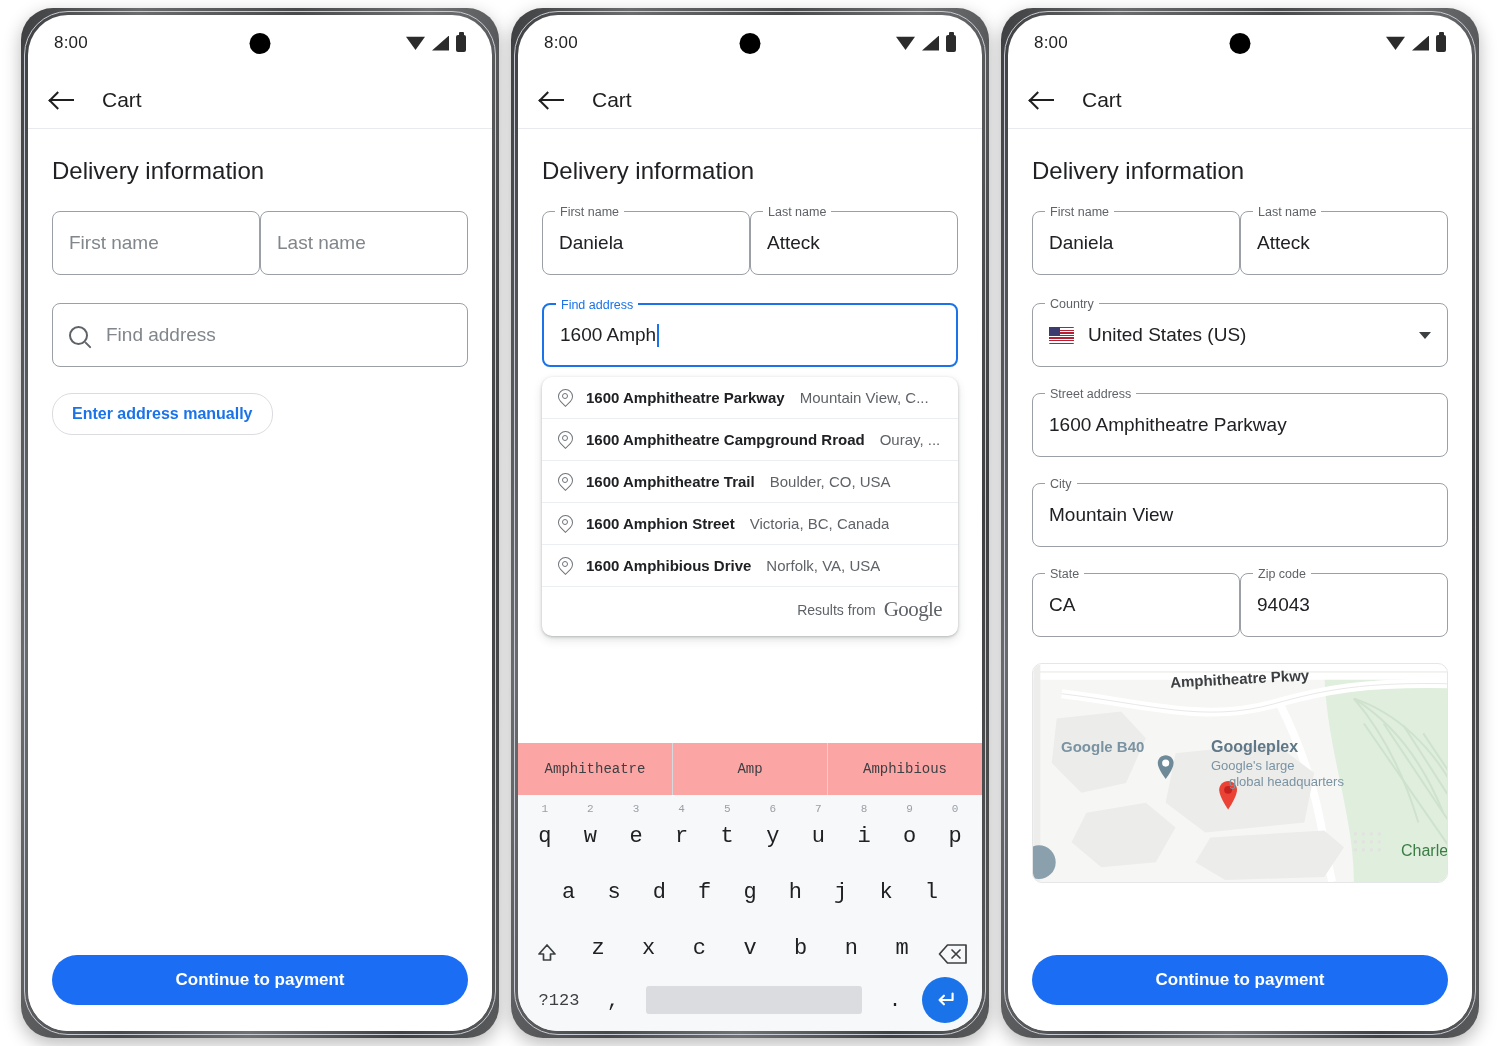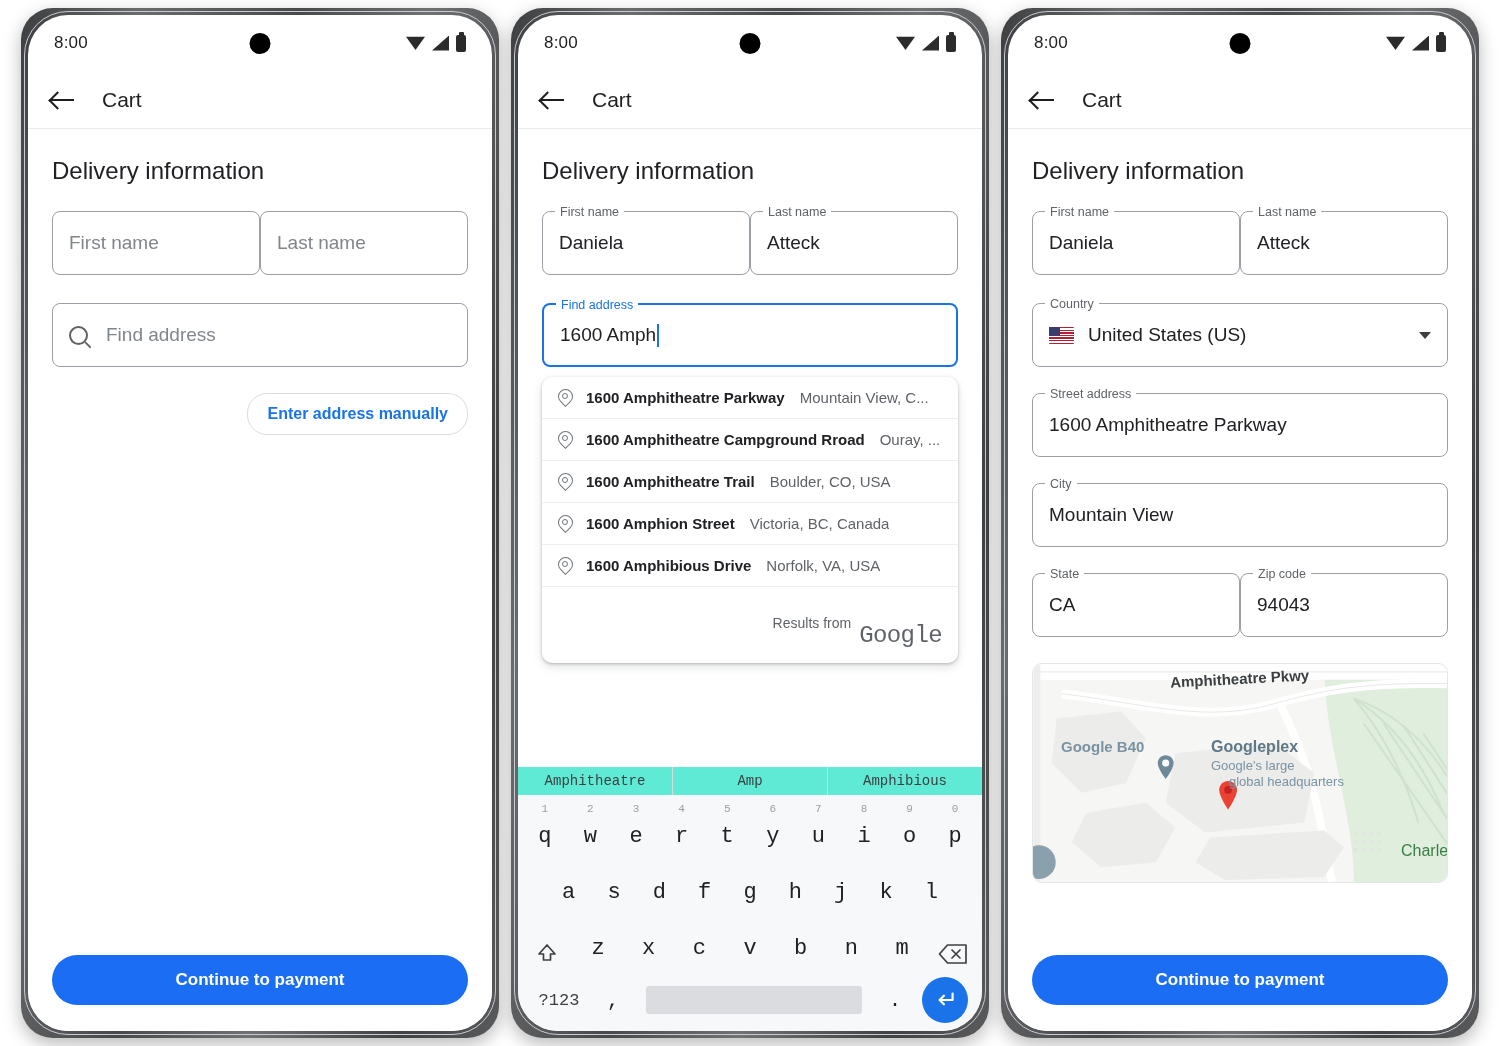--- a/index.html
+++ b/index.html
@@ -77,45 +77,45 @@
       linear-gradient(#b22234 0 7.7%, #fff 7.7% 15.4%, #b22234 15.4% 23.1%, #fff 23.1% 30.8%,
       #b22234 30.8% 38.5%, #fff 38.5% 46.2%, #b22234 46.2% 53.9%, #fff 53.9% 61.6%,
       #b22234 61.6% 69.3%, #fff 69.3% 77%, #b22234 77% 84.7%, #fff 84.7% 92.4%, #b22234 92.4% 100%);
     position:relative; }
   .flag::after{ content:""; position:absolute; left:0; top:0; width:11px; height:9px;
     background:#3c3b6e; }
   .caret-down{ margin-left:auto; width:0; height:0; border-left:6px solid transparent;
     border-right:6px solid transparent; border-top:7px solid #3c4043; }
 
   
-  .chip-row{ display:flex; justify-content:flex-end; margin-top:26px; }
+  .chip-row{ display:flex; justify-content:flex-start; margin-top:26px; }
   .chip{ border:1px solid #dadce0; border-radius:20px; padding:11px 19px;
     font-size:16px; color:#1a73e8; font-weight:600; cursor:pointer; background:#fff; }
 
   
   .suggest{ margin-top:10px; background:#fff; border-radius:10px;
     box-shadow:0 1px 3px rgba(60,64,67,.3),0 4px 10px rgba(60,64,67,.15); overflow:hidden; }
   .sg-item{ display:flex; align-items:center; gap:15px; padding:0 16px; height:42px;
     border-bottom:1px solid #eceff1; cursor:pointer; }
   .pin{ width:13px; height:17px; flex:0 0 13px; position:relative; }
   .pin::before{ content:""; position:absolute; top:0; left:0; width:13px; height:13px;
     border:1.6px solid #70757a; border-radius:50% 50% 50% 0; transform:rotate(-45deg); }
   .pin::after{ content:""; position:absolute; top:4.4px; left:4.4px; width:4px; height:4px;
     border:1.5px solid #70757a; border-radius:50%; }
   .sg-main{ font-size:15px; font-weight:bold; color:#202124; white-space:nowrap; }
   .sg-sub{ font-size:15px; color:#5f6368; white-space:nowrap; overflow:hidden; }
   .sg-footer{ display:flex; align-items:center; justify-content:flex-end; gap:8px;
     padding:10px 16px 14px 16px; }
   .sg-footer .rf{ font-size:14px; color:#5f6368; }
-  .glogo{ font-family:Liberation Mono, monospace; font-size:24px; color:#5f6368;
-    letter-spacing:-.6px;margin-top:25px; }
+  .glogo{ font-family:Liberation Serif, serif; font-size:21px; color:#5f6368;
+    letter-spacing:-.6px; }
 
   
   .keyboard{ flex:0 0 auto; background:#f7f8fa; font-family:"Liberation Mono", monospace; }
-  .kbsug{ display:flex; height:28px; background:#5eead4; }
+  .kbsug{ display:flex; height:52px; background:#fca5a5; }
   .kbsug div{ flex:1 1 0; display:flex; align-items:center; justify-content:center;
     font-size:14px; color:#3c4043; border-right:1px solid #d6d9dd; cursor:pointer; }
   .kbsug div:last-child{ border-right:none; }
   .kbrow{ display:flex; justify-content:center; align-items:flex-end; height:56px; padding:0 4px; }
   .key{ flex:1 1 0; text-align:center; font-size:22px; color:#202124;
     position:relative; cursor:pointer; padding-bottom:8px; }
   .key .num{ position:absolute; top:-21px; left:0; right:0; font-size:11px; color:#9aa0a6; }
   .kbrow.r2{ padding:0 28px; }
   .kbrow.r3{ padding:0 4px; }
   .kspec{ flex:1 1 0; display:flex; align-items:center; justify-content:center;

